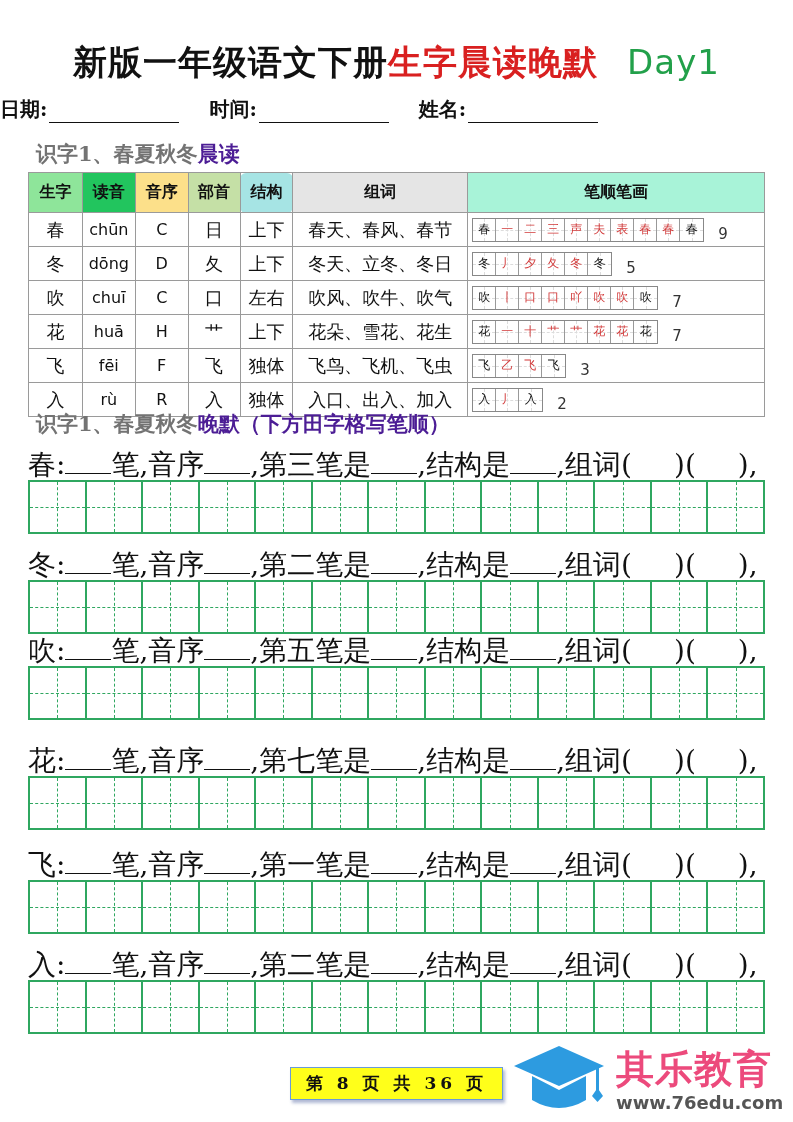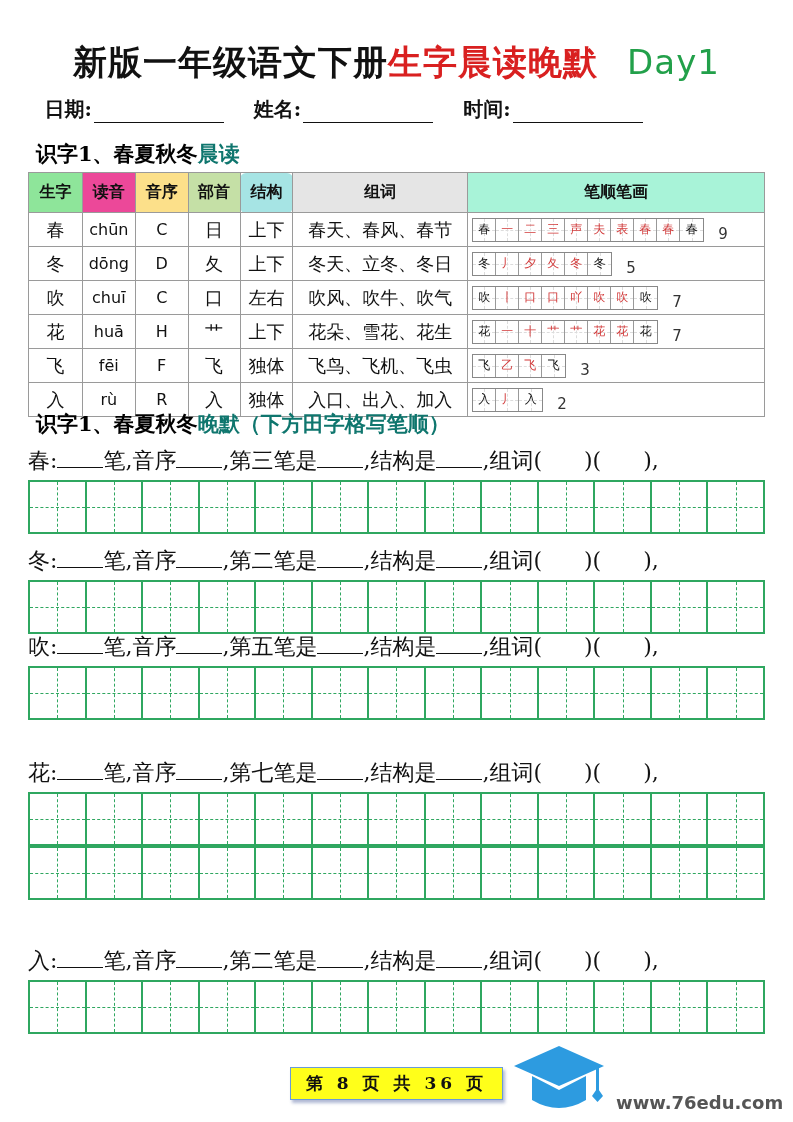--- a/index.html
+++ b/index.html
@@ -4,44 +4,44 @@
 <style>
   * { box-sizing: border-box; margin: 0; padding: 0; }
   html, body { width: 793px; height: 1122px; background: #ffffff; overflow: hidden; }
   body { position: relative; font-family: "DejaVu Serif", serif; color: #111; }
 
   .title { position: absolute; top: 40px; left: 0; width: 793px; text-align: center; font-size: 34px; font-weight: bold; letter-spacing: 1px; white-space: nowrap; }
   .title .black { color: #111; }
   .title .red { color: #d92020; }
   .title .green { color: #22a04a; font-family: "DejaVu Sans", sans-serif; font-weight: normal; margin-left: 29px; }
 
-  .meta { position: absolute; top: 96px; left: 0; width: 687px; display: flex; justify-content: center; gap: 30px; font-size: 20px; font-weight: bold; }
+  .meta { position: absolute; top: 96px; left: 0; width: 687px; display: flex; gap: 30px; font-size: 20px; font-weight: bold; }
   .meta .field { display: flex; align-items: flex-end; }
   .meta .line { display: inline-block; width: 130px; border-bottom: 1.5px solid #111; height: 22px; margin-left: 2px; }
 
   .section-title { position: absolute; left: 36px; font-size: 21px; font-weight: bold; white-space: nowrap; }
-  .section-title .blue { color: #000000; }
-  .section-title .red { color: #0f766e; }
+  .section-title .blue { color: #737373; }
+  .section-title .red { color: #4c1d95; }
 
   table.chars { position: absolute; top: 172px; left: 28px; width: 737px; border-collapse: collapse; font-size: 18px; }
   table.chars th, table.chars td { border: 1px solid #9a9a9a; text-align: center; height: 34px; padding: 0; white-space: nowrap; }
   table.chars th { height: 40px; font-size: 16px; font-weight: bold; }
   table.chars td.pinyin, table.chars td.letter { font-family: "DejaVu Sans", sans-serif; font-size: 16px; }
   table.chars td.stroke-cell { text-align: left; padding-left: 4px; }
   .strokes { display: inline-flex; vertical-align: middle; border: 1px solid #888; }
   .stroke-box { width: 23px; height: 22px; border-right: 1px solid #999; position: relative; display: flex; align-items: center; justify-content: center; font-size: 12px; color: #111; }
   .stroke-box:last-child { border-right: none; }
   .stroke-box::before { content: ""; position: absolute; left: 50%; top: 0; bottom: 0; border-left: 1px dashed #dcdcdc; }
   .stroke-box::after { content: ""; position: absolute; top: 50%; left: 0; right: 0; border-top: 1px dashed #dcdcdc; }
   .stroke-box span { position: relative; z-index: 1; }
   .stroke-box.partial span { color: #d23a3a; }
   .stroke-count { display: inline-block; vertical-align: middle; margin-left: 14px; font-family: "DejaVu Sans", sans-serif; font-size: 15px; color: #333; padding-top: 8px; }
 
   .exercise { position: absolute; left: 28px; width: 745px; }
-  .exercise .prompt { font-size: 22px; height: 34px; white-space: nowrap; letter-spacing: 0px; }
+  .exercise .prompt { font-size: 28px; height: 34px; white-space: nowrap; letter-spacing: 0px; }
   .exercise .blank { display: inline-block; width: 46px; border-bottom: 1.5px solid #111; height: 20px; }
   .exercise .paren-gap { display: inline-block; width: 42px; }
   .grid { display: flex; width: 737px; height: 54px; border: 2px solid #2fa760; }
   .cell { flex: 1; position: relative; border-right: 2px solid #2fa760; }
   .cell:last-child { border-right: none; }
   .cell::before { content: ""; position: absolute; left: 50%; top: 0; bottom: 0; border-left: 1.5px dashed #2fa760; }
   .cell::after { content: ""; position: absolute; top: 50%; left: 0; right: 0; border-top: 1.5px dashed #2fa760; }
 
   .page-box { position: absolute; top: 1067px; left: 290px; width: 213px; height: 33px; background: #ffff1a; border: 1.5px solid #6a9bd8; box-shadow: 2px 3px 3px rgba(80,100,160,0.45); display: flex; align-items: center; justify-content: center; font-size: 17px; font-weight: bold; letter-spacing: 4px; }
 
@@ -56,25 +56,25 @@
 <div class="title">
   <span class="black">新版一年级语文下册</span><span class="red">生字晨读晚默</span><span class="green">Day1</span>
 </div>
 
 <div class="meta">
   <div class="field">
     <span>日期:</span>
       <span class="line"></span>
   </div>
   <div class="field">
-    <span>姓名:</span>
+    <span>时间:</span>
       <span class="line"></span>
   </div>
   <div class="field">
-    <span>时间:</span>
+    <span>姓名:</span>
       <span class="line"></span>
   </div>
 </div>
 
 <div class="section-title" style="top:140px;">
   <span class="blue">识字1、春夏秋冬</span><span class="red">晨读</span>
 </div>
 
 <table class="chars">
   <colgroup>
@@ -82,21 +82,21 @@
       <col style="width:53px">
       <col style="width:53px">
       <col style="width:52px">
       <col style="width:53px">
       <col style="width:175px">
       <col style="width:297px">
   </colgroup>
   <thead>
     <tr id="thead-row">
         <th style="background: rgb(142, 229, 154);">生字</th>
-        <th style="background: #ec4899;">读音</th>
+        <th style="background: #22c55e;">读音</th>
         <th style="background: rgb(252, 224, 138);">音序</th>
         <th style="background: rgb(197, 224, 166);">部首</th>
         <th style="background: rgb(166, 228, 228); border-radius: 6px;">结构</th>
         <th style="background: #e5e5e5;">组词</th>
         <th style="background: rgb(168, 243, 216);">笔顺笔画</th>
       </tr>
   </thead>
   <tbody id="tbody">
       <tr>
         <td>春</td>
@@ -330,39 +330,40 @@
         <div class="cell"></div>
         <div class="cell"></div>
         <div class="cell"></div>
         <div class="cell"></div>
         <div class="cell"></div>
         <div class="cell"></div>
         <div class="cell"></div>
         <div class="cell"></div>
       </div>
     </div>
-    <div class="exercise" style="top: 758px;">
+    <div class="exercise" style="top: 742px;">
       <div class="prompt"><span>花:</span><span class="blank"></span><span>笔,</span><span>音序</span><span class="blank"></span><span>,第七笔是</span><span class="blank"></span><span>,结构是</span><span class="blank"></span><span>,组词(</span><span class="paren-gap"></span><span>)(</span><span class="paren-gap"></span><span>),</span></div>
       <div class="grid">
         <div class="cell"></div>
         <div class="cell"></div>
         <div class="cell"></div>
         <div class="cell"></div>
         <div class="cell"></div>
         <div class="cell"></div>
         <div class="cell"></div>
         <div class="cell"></div>
         <div class="cell"></div>
         <div class="cell"></div>
         <div class="cell"></div>
         <div class="cell"></div>
         <div class="cell"></div>
       </div>
     </div>
     <div class="exercise" style="top: 846px;">
+      <div class="prompt"><span>飞:</span><span class="blank"></span><span>笔,</span><span>音序</span><span class="blank"></span><span>,第一笔是</span><span class="blank"></span><span>,结构是</span><span class="blank"></span><span>,组词(</span><span class="paren-gap"></span><span>)(</span><span class="paren-gap"></span><span>),</span></div>
       <div class="grid">
         <div class="cell"></div>
         <div class="cell"></div>
         <div class="cell"></div>
         <div class="cell"></div>
         <div class="cell"></div>
         <div class="cell"></div>
         <div class="cell"></div>
         <div class="cell"></div>
         <div class="cell"></div>
@@ -394,14 +395,15 @@
 
 <div class="page-box">第 8 页 共 36 页</div>
 
 <div class="logo">
   <svg class="cap" viewBox="0 0 95 75">
     <polygon points="2,26 47,6 92,26 47,46" fill="#2d9be0"></polygon>
     <path d="M20,36 L20,60 Q47,76 74,60 L74,36 L47,50 Z" fill="#2d9be0"></path>
     <rect x="84" y="27" width="3" height="24" fill="#2d9be0"></rect>
     <polygon points="85.5,48 91,56 85.5,62 80,56" fill="#2d9be0"></polygon>
   </svg>
+  <div class="brand">其乐教育</div>
   <div class="url">www.76edu.com</div>
 </div>
 
 </body></html>

